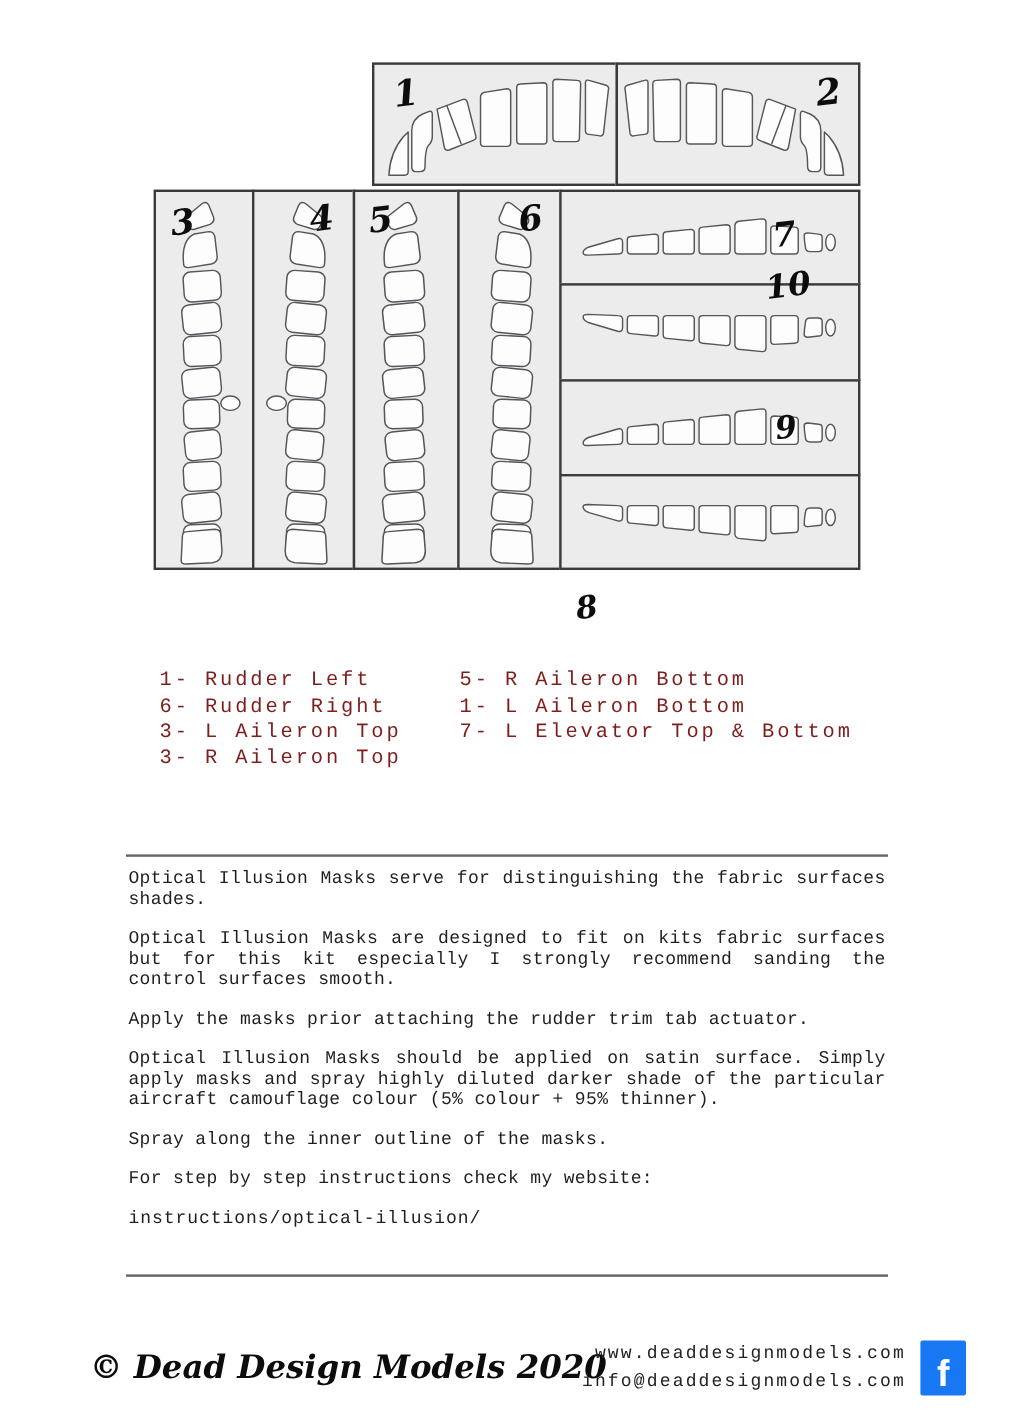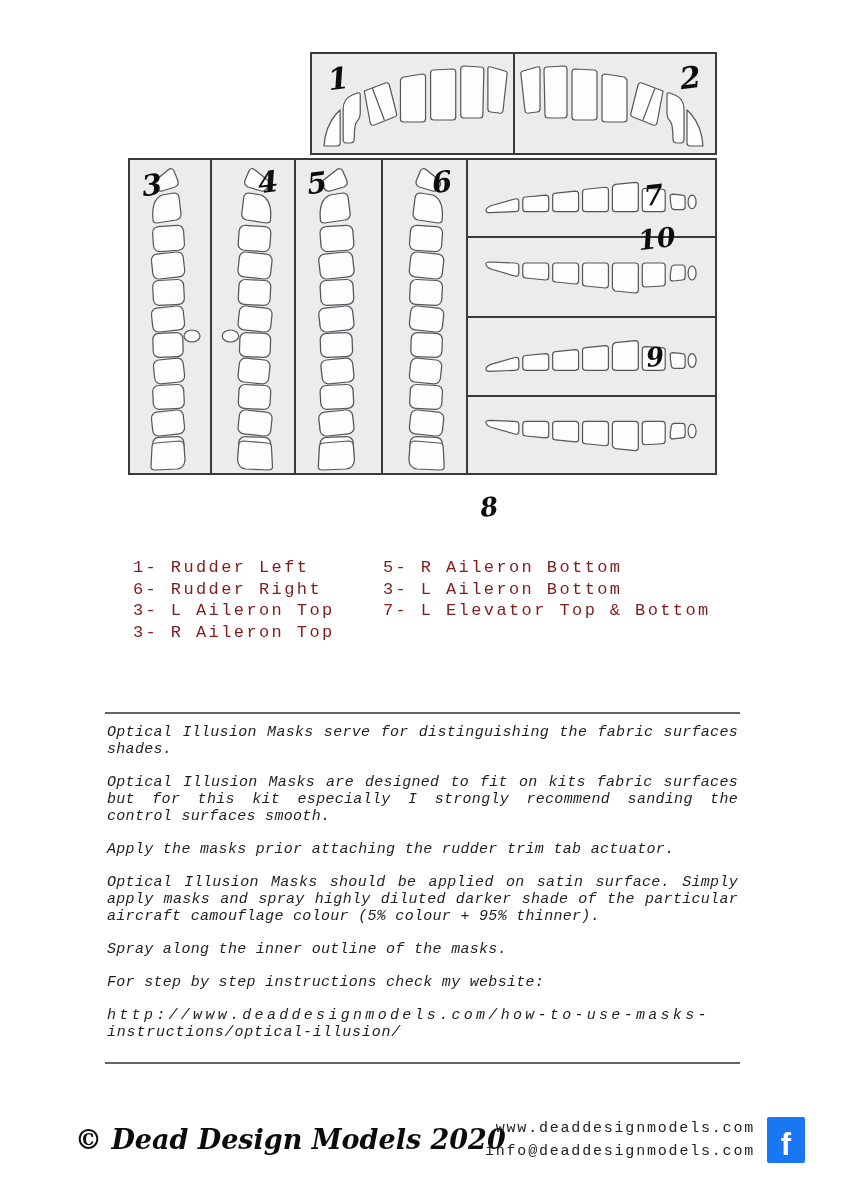--- a/index.html
+++ b/index.html
@@ -18,21 +18,21 @@
   .num {
     position:absolute; z-index:5; line-height:1; color:#0c0c0c;
     font-family:"DejaVu Serif", serif; font-style:italic; font-weight:bold;
     transform:rotate(-7deg);
   }
   
   .legend { position:absolute; font-size:17px; letter-spacing:2.4px; line-height:21.5px; color:#7f1d1d; }
   
   .rule { position:absolute; left:105px; width:635px; height:2px; background:#646464; }
   .doc { position:absolute; left:107px; top:724px; width:631px; font-size:15px; letter-spacing:0.3px; line-height:17px; color:#1f1f1f; }
-  .doc p { margin:0 0 16px 0; text-align:justify;font-style:italic; }
+  .doc p { margin:0 0 16px 0; text-align:justify; }
   .doc p.url { margin:0; text-align:left; }
   .url .l1 { display:block; letter-spacing:3.3px; white-space:nowrap; }
   .url .l2 { display:block; letter-spacing:0.8px; }
   
   .copyright {
     position:absolute; left:75px; top:1122px; font-size:27px; line-height:1.3;
     font-family:"DejaVu Serif", serif; font-style:italic; font-weight:bold; color:#0c0c0c;
   }
   .contact { position:absolute; right:89px; top:1117px; text-align:right; font-size:15px; letter-spacing:1.8px; line-height:23px; color:#222; }
   .fb {
@@ -167,35 +167,34 @@
   <span class="num" style="left:480px;top:494px;font-size:26px">8</span>
 
   <div class="legend" style="left:133px;top:557px">
     <div>1- Rudder Left</div>
     <div>6- Rudder Right</div>
     <div>3- L Aileron Top</div>
     <div>3- R Aileron Top</div>
   </div>
   <div class="legend" style="left:383px;top:557px">
     <div>5- R Aileron Bottom</div>
-    <div>3- L Aileron Bottom</div>
+    <div>1- L Aileron Bottom</div>
     <div>7- L Elevator Top &amp; Bottom</div>
   </div>
 
   <div class="rule" style="top:712px"></div>
 
   <div class="doc">
     <p>Optical Illusion Masks serve for distinguishing the fabric surfaces shades.</p>
     <p>Optical Illusion Masks are designed to fit on kits fabric surfaces but for this kit especially I strongly recommend sanding the control surfaces smooth.</p>
     <p>Apply the masks prior attaching the rudder trim tab actuator.</p>
     <p>Optical Illusion Masks should be applied on satin surface. Simply apply masks and spray highly diluted darker shade of the particular aircraft camouflage colour (5% colour + 95% thinner).</p>
     <p>Spray along the inner outline of the masks.</p>
     <p>For step by step instructions check my website:</p>
     <p class="url">
-      <span class="l1">http://www.deaddesignmodels.com/how-to-use-masks-</span>
       <span class="l2">instructions/optical-illusion/</span>
     </p>
   </div>
 
   <div class="rule" style="top:1062px"></div>
 
   <div class="copyright">© Dead Design Models 2020</div>
 
   <div class="contact">
     <div>www.deaddesignmodels.com</div>

